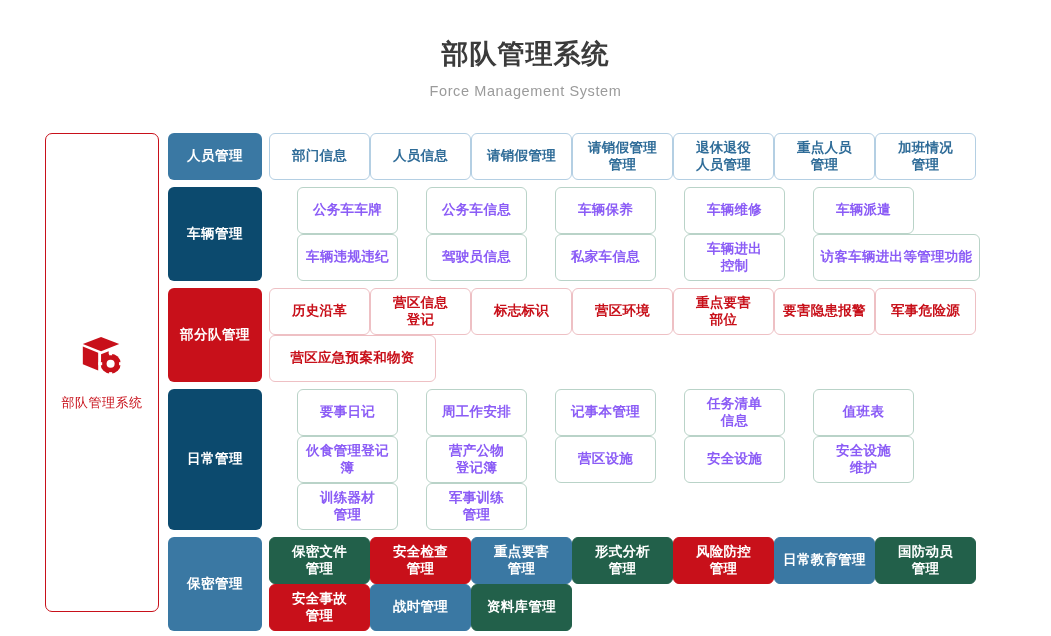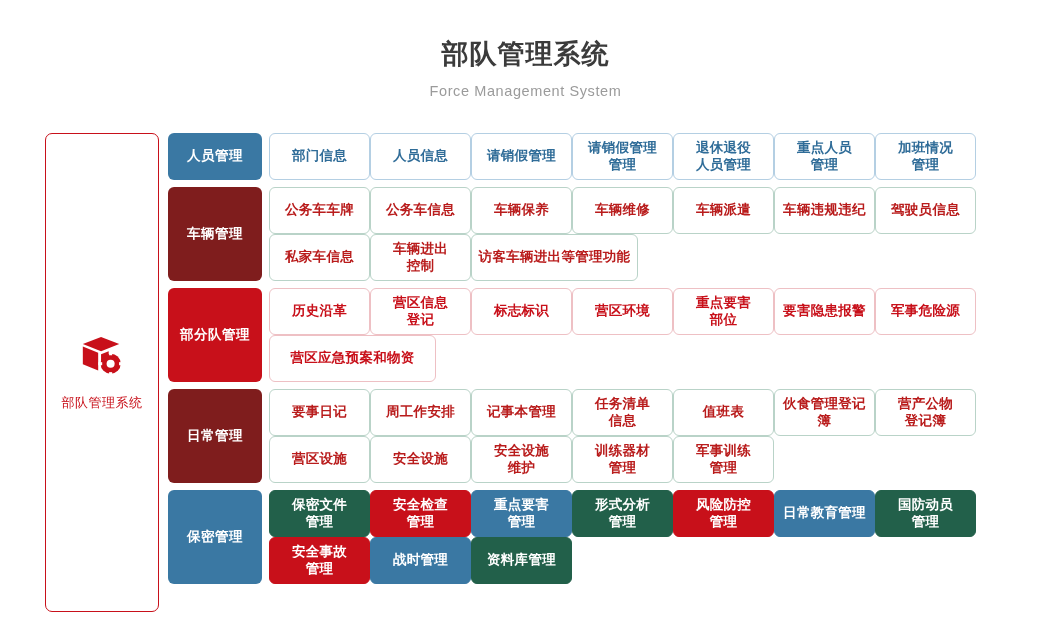--- a/index.html
+++ b/index.html
@@ -123,31 +123,31 @@
     font-weight: bold;
     line-height: 1.22;
     padding: 3px 5px;
     letter-spacing: 0.3px;
     background: #ffffff;
   }
   .card.wide { width: 167px; }
 
   
   .card.out-blue  { border: 1.3px solid #b4cfe3; color: #2f6c98; }
-  .card.out-green { border: 1.3px solid #b9d3c8; color: #b91c1c; }
+  .card.out-green { border: 1.3px solid #b9d3c8; color: #8b5cf6; margin-left: 28px; }
   .card.out-red   { border: 1.3px solid #eec0c4; color: #c8101a; }
 
   
   .card.fill-blue  { background: #3a78a3; color: #fff; border: 1.3px solid #3a78a3; }
   .card.fill-green { background: #22604a; color: #fff; border: 1.3px solid #22604a; }
   .card.fill-red   { background: #c8101a; color: #fff; border: 1.3px solid #c8101a; }
 
   
   .lbl-blue  { background: #3a78a3; }
-  .lbl-green { background: #7f1d1d; }
+  .lbl-green { background: #0c4a6e; }
   .lbl-red   { background: #c8101a; }
 
   .line { display: block; }
 </style>
 </head>
 <body>
 
 <div class="header">
   <h1>部队管理系统</h1>
   <div class="subtitle">Force Management System</div>

